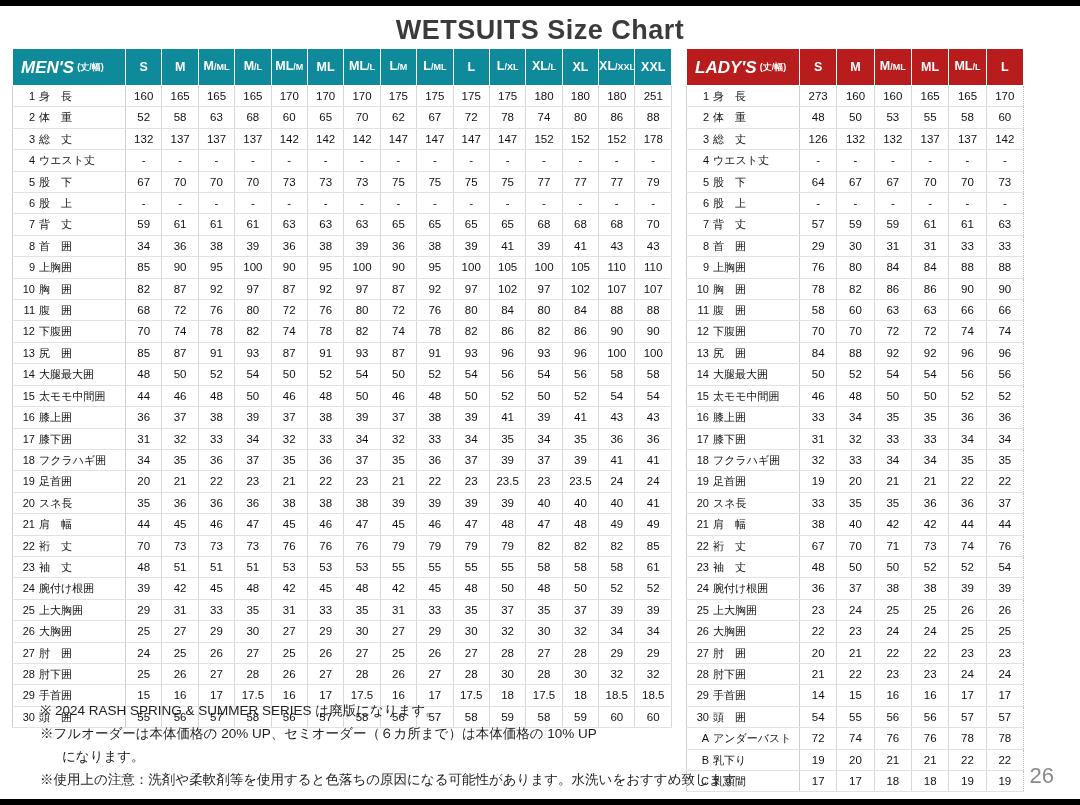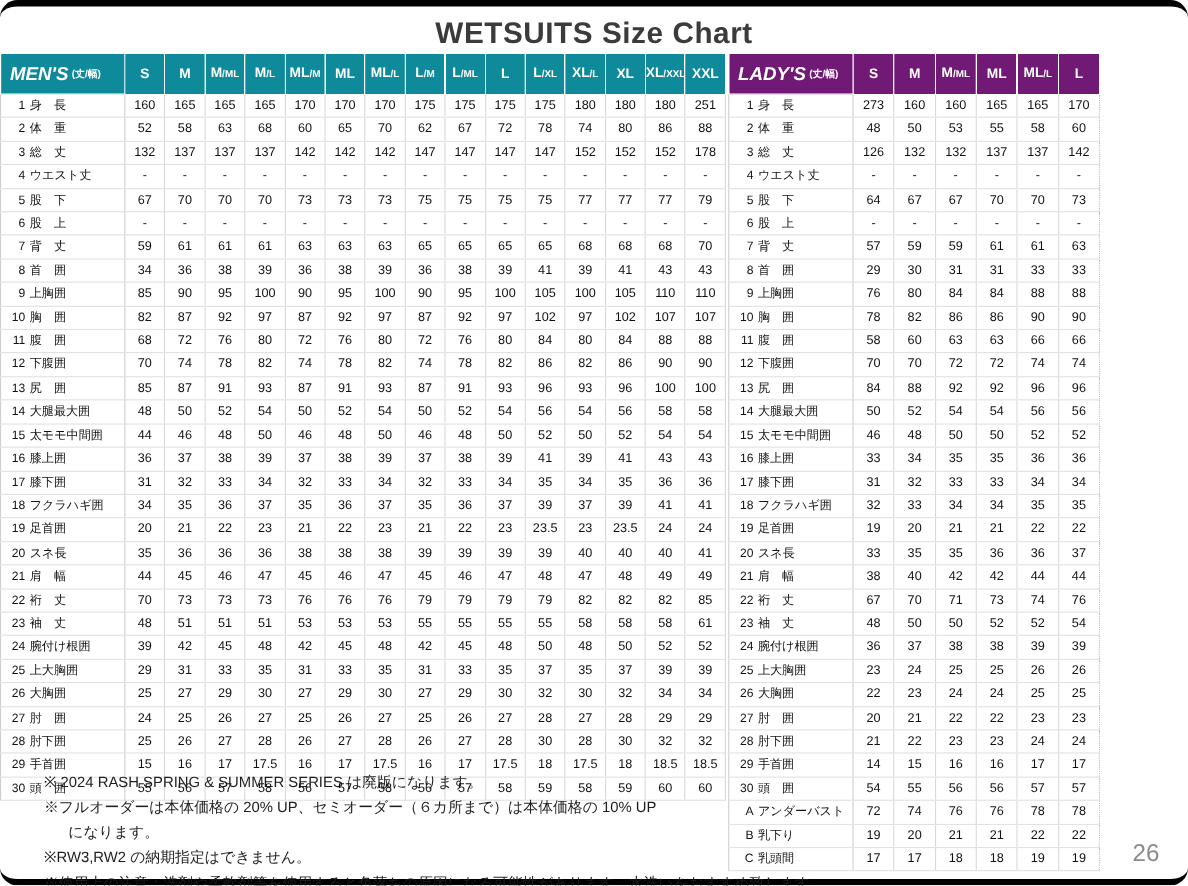--- a/index.html
+++ b/index.html
@@ -10,36 +10,35 @@
     color:#111;
     overflow:hidden;
     position:relative;
   }
   .page{
     position:absolute;inset:0;
     background:#ffffff;
     border-top:6px solid #000;
     border-bottom:6px solid #000;
     box-sizing:border-box;
-    border-radius:16px;
   }
   .title{
     text-align:center;
     font-size:27px;
     font-weight:bold;
     color:#3b3b3b;
     letter-spacing:.5px;
     padding-top:6px;
     height:36px;
     line-height:36px;
   }
   .charts{
     display:flex;
-    gap:2px;
-    padding:0 0;
+    gap:14px;
+    padding:0 12px;
     align-items:flex-start;
   }
   table{
     border-collapse:collapse;
     table-layout:fixed;
     font-size:11.5px;
   }
   table.mens{width:660px;}
   table.ladys{width:338px;}
   th,td{
@@ -55,21 +54,21 @@
   
   thead th{
     border:1px solid #ffffff;
     color:#fff;
     font-weight:bold;
     height:36px;
     line-height:13px;
     font-size:12px;
   }
   .mens thead th{background:#0f8a9b;}
-  .ladys thead th{background:#701a75;}
+  .ladys thead th{background:#b91c1c;}
   .mens thead th.brand,.ladys thead th.brand{
     font-size:17px;
     text-align:left;
     padding-left:8px;
     font-style:italic;
   }
   .brand .sub{
     font-size:9px;
     font-style:normal;
     display:inline-block;
@@ -1008,19 +1007,18 @@
           </tr>
         </tbody>
     </table>
 
   </div>
 
   <div class="notes">
     <div>※ 2024 RASH SPRING &amp; SUMMER SERIES は廃版になります。</div>
     <div>※フルオーダーは本体価格の 20% UP、セミオーダー（６カ所まで）は本体価格の 10% UP</div>
     <div class="indent">になります。</div>
-    <div>※RW3,RW2 の納期指定はできません。</div>
     <div>※使用上の注意：洗剤や柔軟剤等を使用すると色落ちの原因になる可能性があります。水洗いをおすすめ致します。</div>
   </div>
 
   <div class="pagenum">26</div>
 
 </div>
 
 </body></html>

